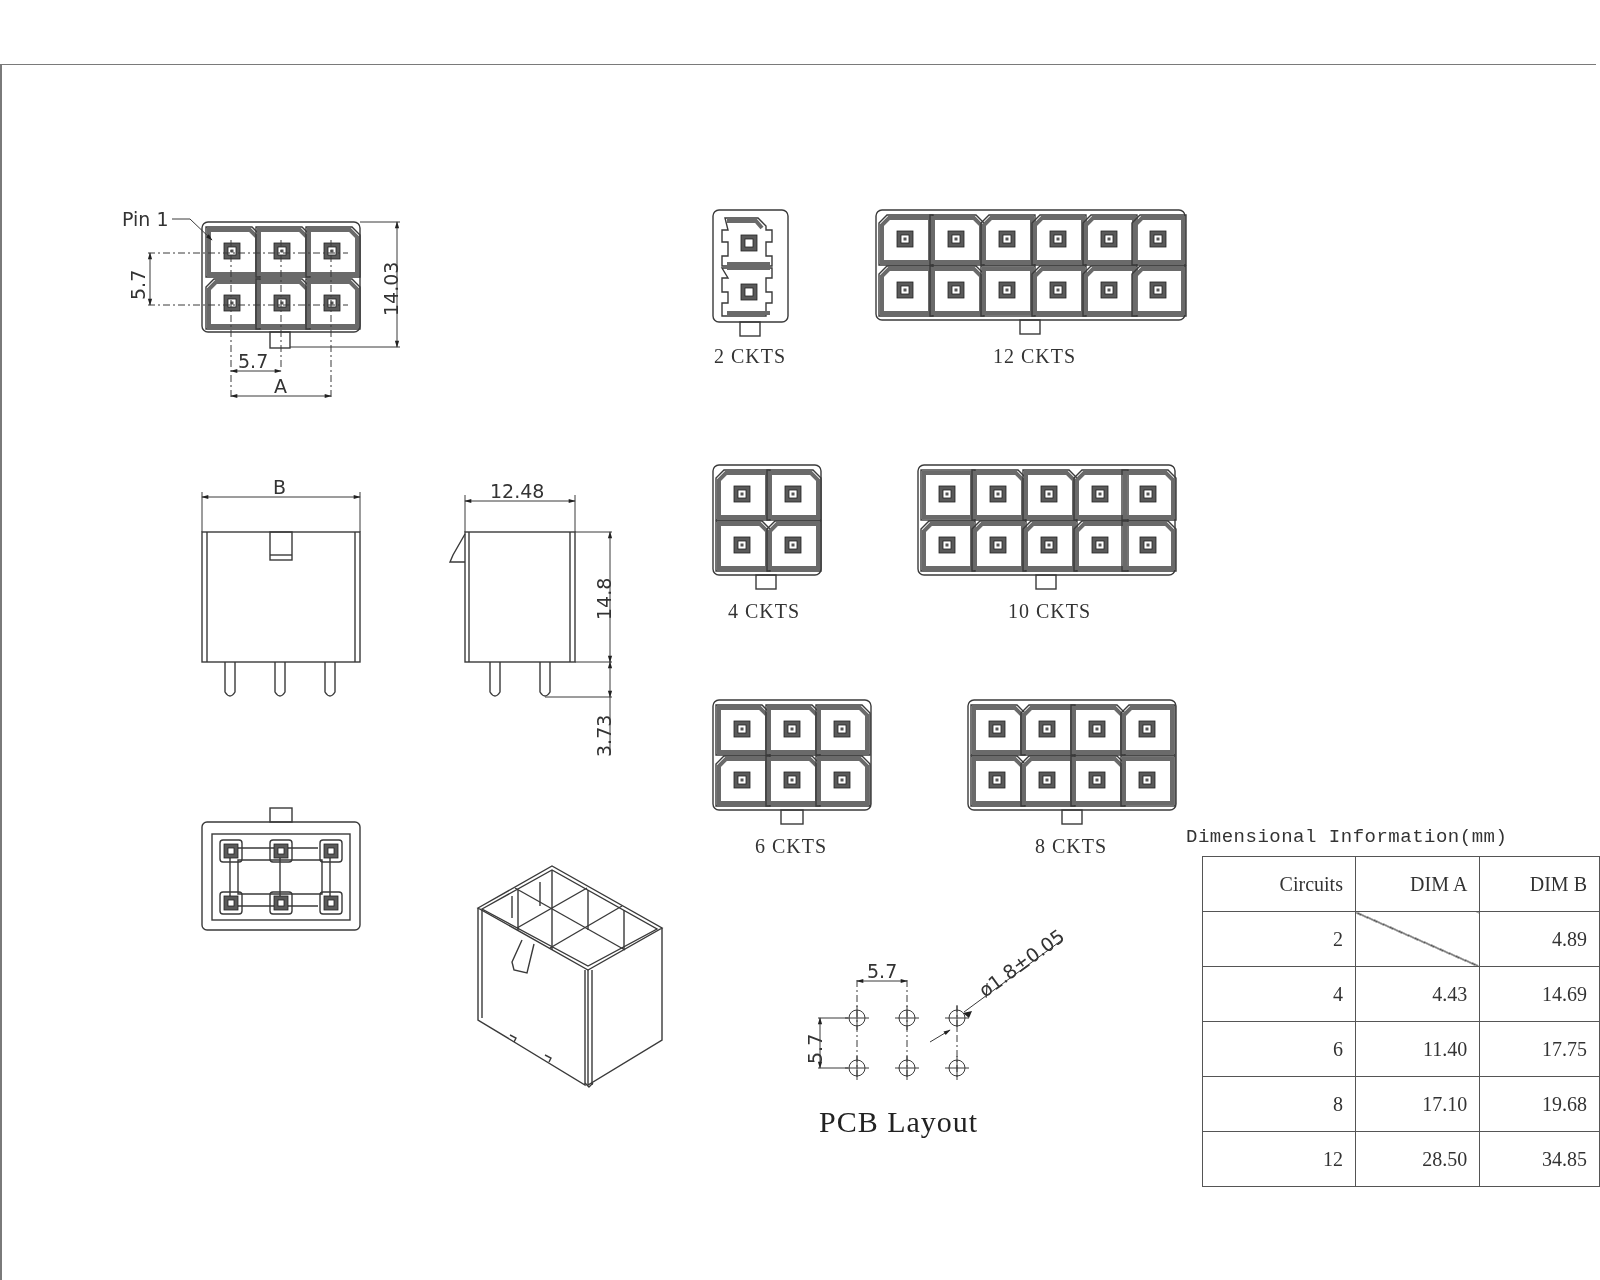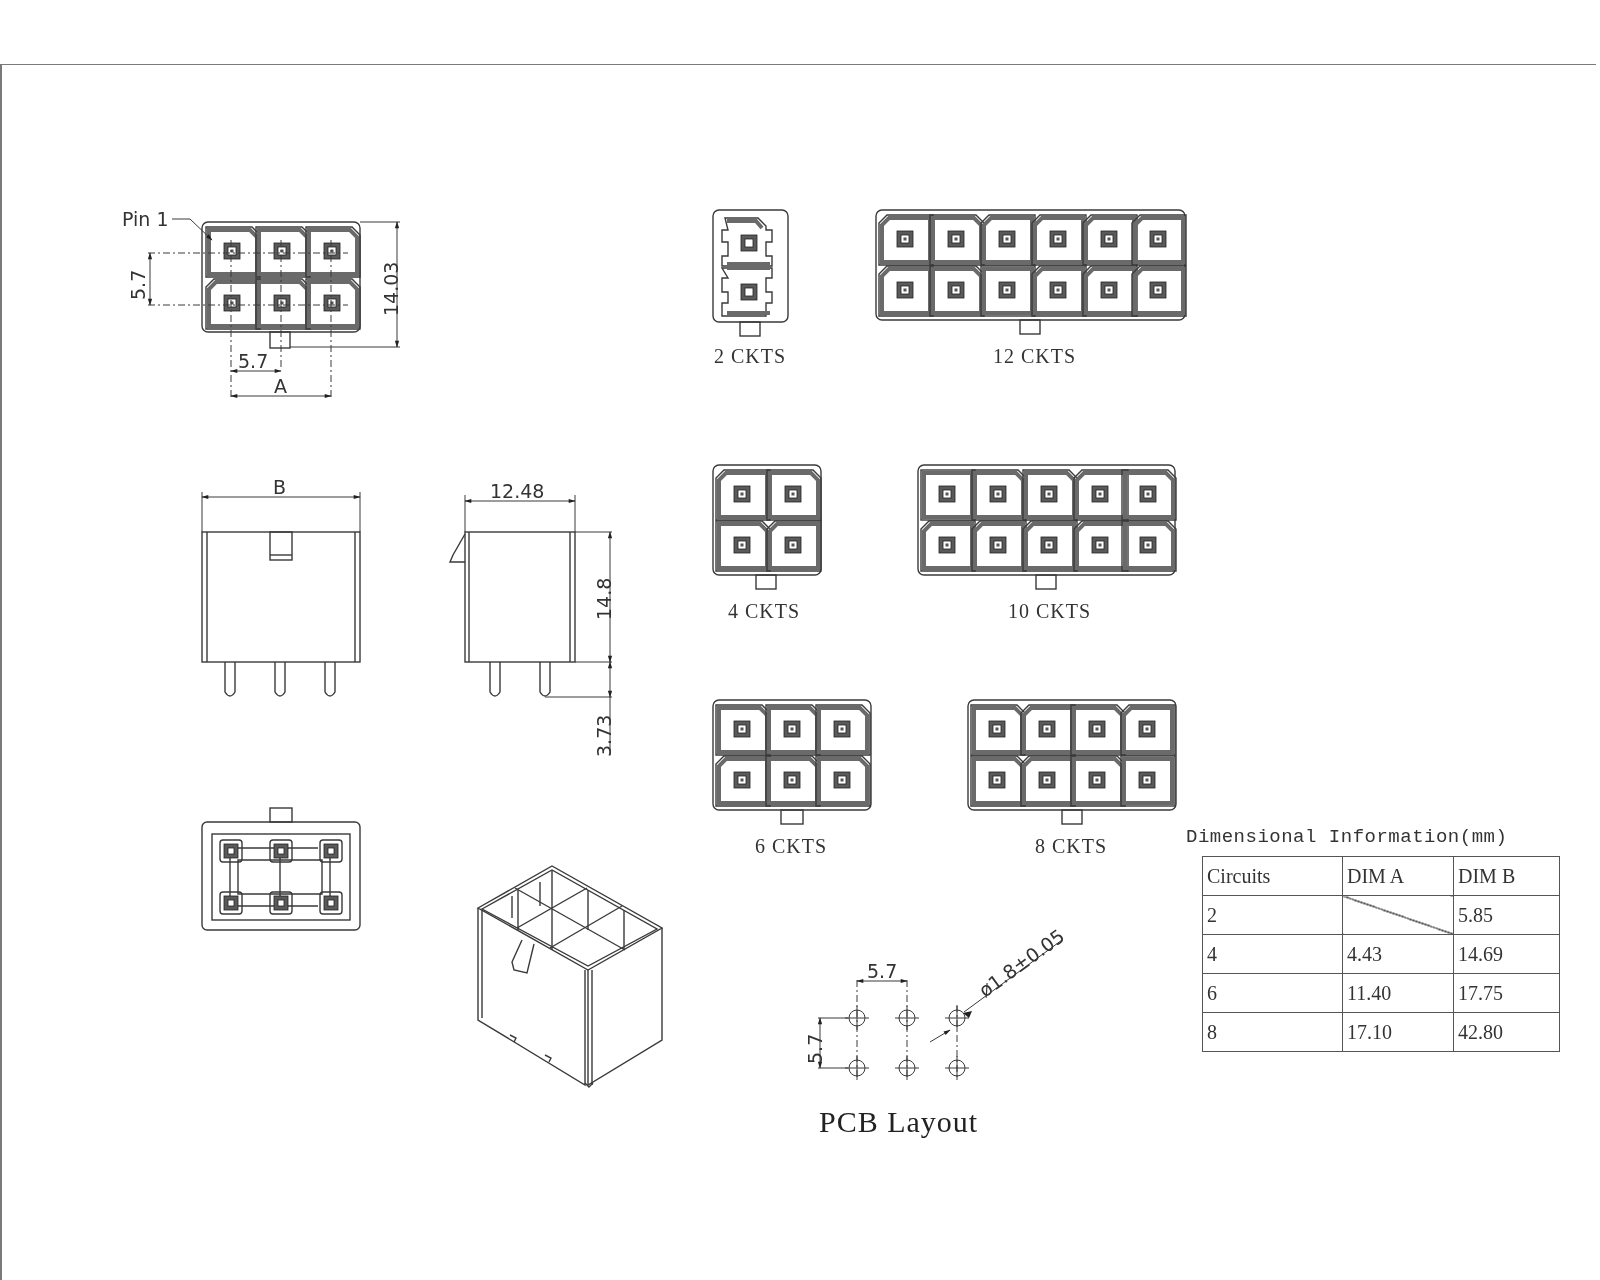--- a/index.html
+++ b/index.html
@@ -15,22 +15,22 @@
   svg .pin { fill:#5a5a5a; stroke:#222; stroke-width:0.8; }
   svg .pinin { fill:#fff; stroke:#222; stroke-width:0.8; }
   svg .arrow { fill:#222; }
   svg text.dim { font-family:"DejaVu Sans", sans-serif; font-size:19px; fill:#333; }
   svg text.cap { font-family:"Liberation Serif", serif; font-size:20px; fill:#333; letter-spacing:1px; }
   svg text.title { font-family:"Liberation Serif", serif; font-size:30px; fill:#222; letter-spacing:1px; }
   .dim-caption { font-family:"Liberation Mono", monospace; font-size:19px; color:#333; letter-spacing:0.5px;
                  position:absolute; left:1186px; top:826px; white-space:nowrap; }
   table.dims { position:absolute; left:1202px; top:856px; border-collapse:collapse;
                font-family:"Liberation Serif", serif; font-size:20px; color:#333; }
-  table.dims td, table.dims th { border:1.5px solid #555; height:30px; text-align:left;
-                 font-weight:normal; padding:4px;margin-left:43px; }
+  table.dims td, table.dims th { border:1.5px solid #555; height:30px; text-align:right;
+                 font-weight:normal; padding:12px;margin-left:43px; }
   table.dims th.c0, table.dims td.c0 { width:131px; }
   table.dims th.c1, table.dims td.c1 { width:102px; }
   table.dims th.c2, table.dims td.c2 { width:97px; }
   td.diag { background:linear-gradient(to bottom left, transparent calc(50% - 1px), #555 calc(50% - 1px), #555 calc(50% + 0.5px), transparent calc(50% + 0.5px)); }
 </style>
 </head>
 <body>
 
 <div class="frame-top"></div>
 <div class="frame-left"></div>
@@ -300,31 +300,36 @@
 <table class="dims">
   <tbody>
       <tr>
     <th class="c0">Circuits</th>
     <th class="c1">DIM A</th>
     <th class="c2">DIM B</th>
   </tr>
   <tr>
     <td class="c0">2</td>
     <td class="c1 diag"></td>
-    <td class="c2">5.85</td>
+    <td class="c2">4.89</td>
   </tr>
   <tr>
     <td class="c0">4</td>
     <td class="c1">4.43</td>
     <td class="c2">14.69</td>
   </tr>
   <tr>
     <td class="c0">6</td>
     <td class="c1">11.40</td>
     <td class="c2">17.75</td>
   </tr>
   <tr>
     <td class="c0">8</td>
     <td class="c1">17.10</td>
-    <td class="c2">42.80</td>
+    <td class="c2">19.68</td>
+  </tr>
+  <tr>
+    <td class="c0">12</td>
+    <td class="c1">28.50</td>
+    <td class="c2">34.85</td>
   </tr>
 </tbody>
   </table>
 
 </body></html>

